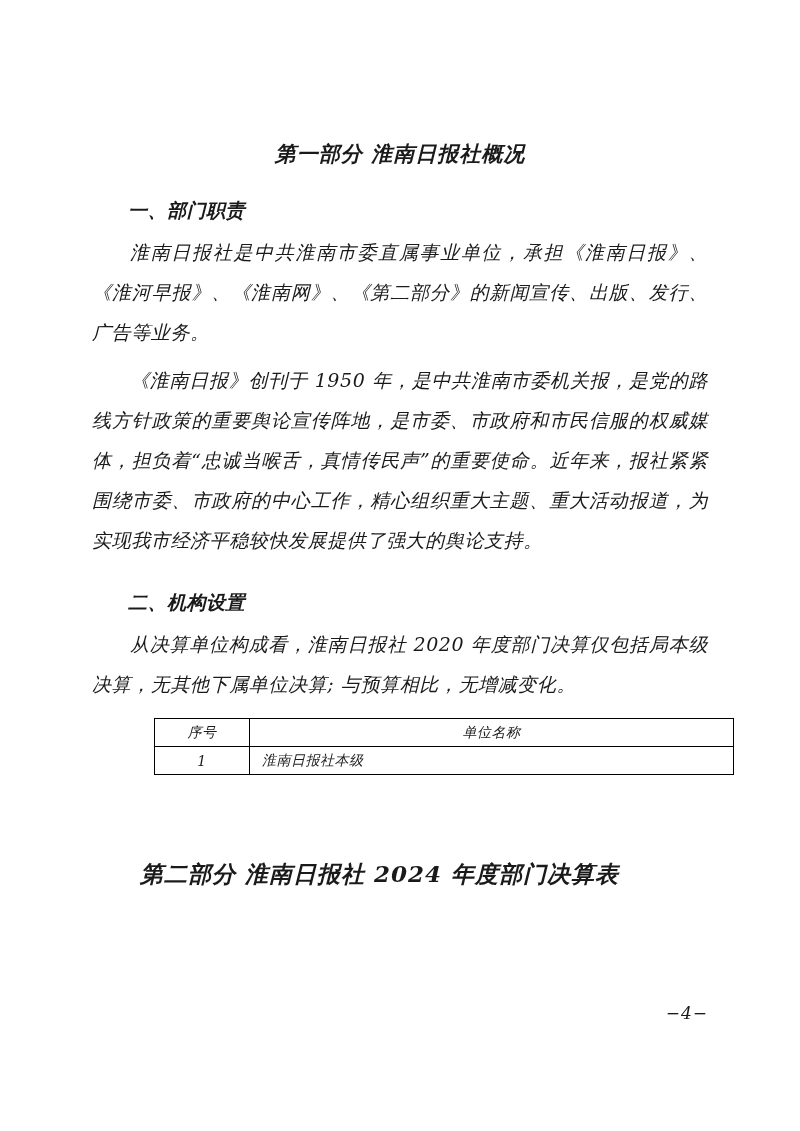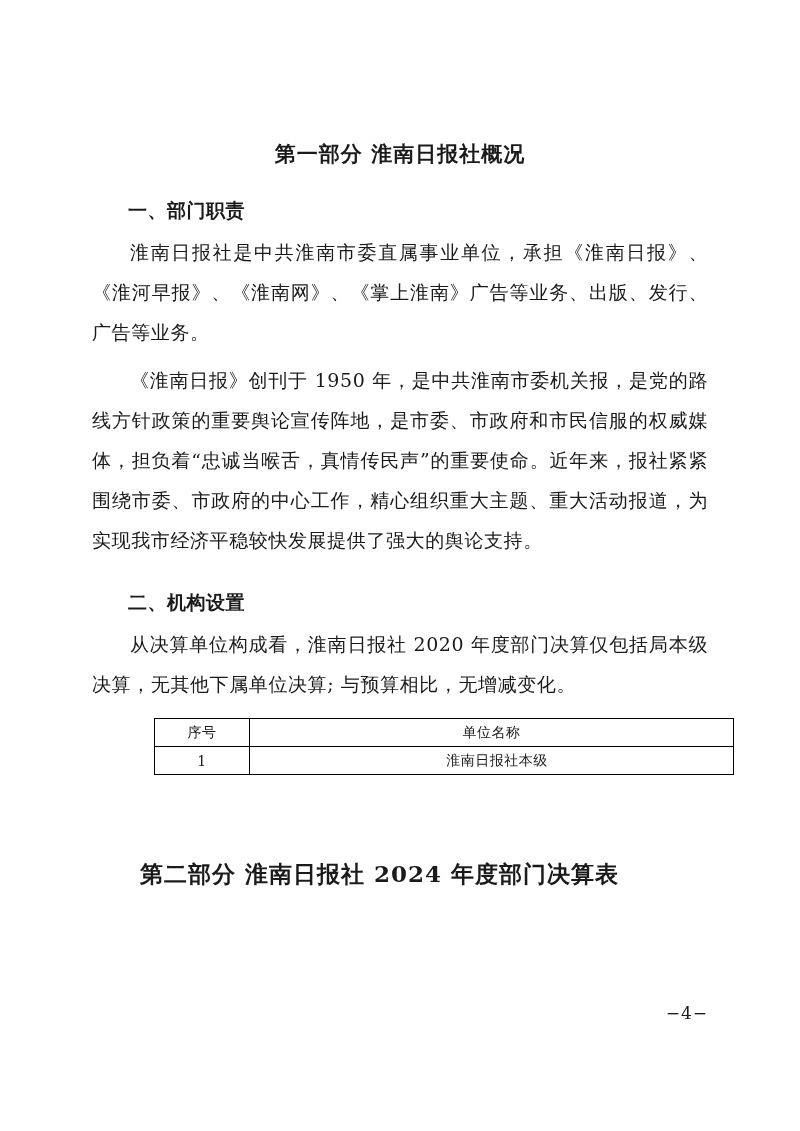--- a/index.html
+++ b/index.html
@@ -16,20 +16,21 @@
     overflow: hidden;
   }
   .page {
     position: absolute;
     top: 0;
     left: 0;
     width: 800px;
     height: 1131px;
     box-sizing: border-box;
     padding: 118px 92px 54px 92px;
+    font-style: italic;
   }
   .doc-title {
     text-align: center;
     font-size: 21px;
     font-weight: bold;
     letter-spacing: 1px;
     margin: 22px 0 0 0;
     font-family: "DejaVu Serif", "Liberation Serif", serif;
   }
   .section-heading {
@@ -66,21 +67,21 @@
     font-weight: normal;
     letter-spacing: 0.5px;
   }
   table.unit-table .c-no {
     width: 92px;
     text-align: center;
   }
   table.unit-table .c-name {
   }
   table.unit-table tbody .c-name {
-    text-align: center;
+    text-align: left;
     padding-left: 12px;
   }
   .doc-title-2 {
     font-size: 23px;
     font-weight: bold;
     margin: 84px 0 0 0;
     text-indent: 48px;
     letter-spacing: 1px;
   }
   .page-number {
@@ -94,21 +95,21 @@
 </style>
 </head>
 <body>
 
 <div class="page">
 
   <h1 class="doc-title">第一部分 淮南日报社概况</h1>
 
   <h2 class="section-heading">一、部门职责</h2>
 
-  <p class="para">淮南日报社是中共淮南市委直属事业单位，承担《淮南日报》、《淮河早报》、《淮南网》、《掌上淮南》广告等业务、出版、发行、广告等业务。</p>
+  <p class="para">淮南日报社是中共淮南市委直属事业单位，承担《淮南日报》、《淮河早报》、《淮南网》、《第二部分》的新闻宣传、出版、发行、广告等业务。</p>
 
   <p class="para">《淮南日报》创刊于 1950 年，是中共淮南市委机关报，是党的路线方针政策的重要舆论宣传阵地，是市委、市政府和市民信服的权威媒体，担负着“忠诚当喉舌，真情传民声”的重要使命。近年来，报社紧紧围绕市委、市政府的中心工作，精心组织重大主题、重大活动报道，为实现我市经济平稳较快发展提供了强大的舆论支持。</p>
 
   <h2 class="section-heading">二、机构设置</h2>
 
   <p class="para">从决算单位构成看，淮南日报社 2020 年度部门决算仅包括局本级决算，无其他下属单位决算; 与预算相比，无增减变化。</p>
 
 
   <div class="tbl-wrap">
     <table class="unit-table">

